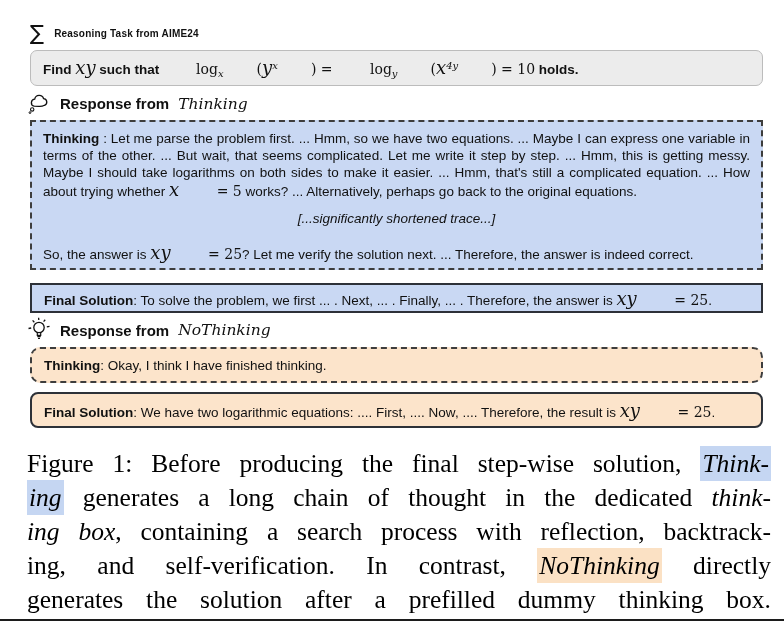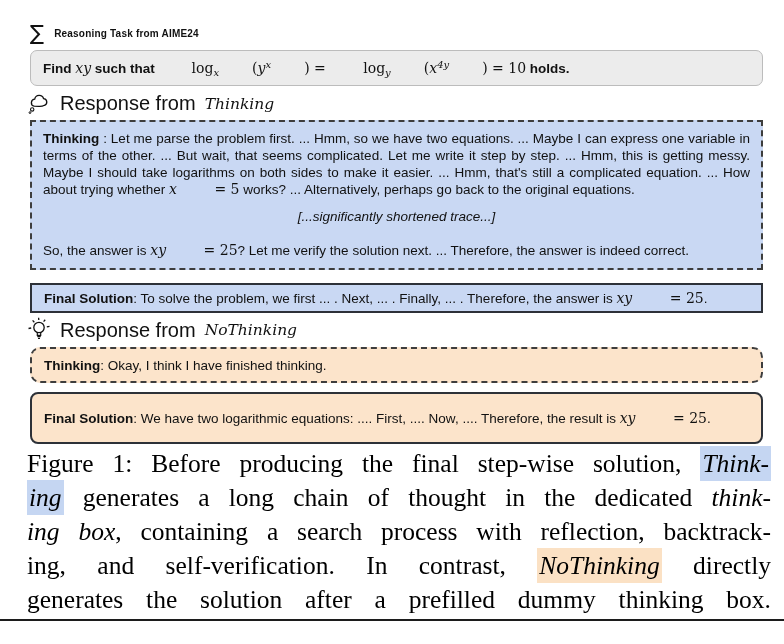--- a/index.html
+++ b/index.html
@@ -13,41 +13,41 @@
 
   
   .box{position:absolute;left:30px;width:733px;box-sizing:border-box;}
 
   #problem-box{top:50px;height:36px;background:#ececec;border:1.5px solid #bcbcbc;border-radius:7px;
                display:flex;align-items:center;padding:0 12px;font-size:13.5px;font-weight:700;}
 
   .resp{position:absolute;left:27px;display:flex;align-items:center;gap:9px;}
   #resp-thinking{top:92px;}
   #resp-nothinking{top:317px;}
-  .resp-txt{font-size:20px;font-weight:400;}
+  .resp-txt{font-size:15px;font-weight:700;}
   .model{font-family:"DejaVu Serif",serif;font-style:italic;font-weight:400;font-size:15.5px;}
 
   #think-box{top:120px;height:150px;background:#c9d8f3;border:2.5px dashed #3d3d3d;border-radius:0;
              padding:8px 11px;font-size:13.5px;line-height:17px;}
   .just{text-align:justify;}
   .center-line{text-align:center;margin-top:10px;font-style:italic;}
   .tail-line{margin-top:17px;}
 
   #final-think{top:283px;height:30px;background:#c9d8f3;border:2.5px solid #2d3138;border-radius:0;
                display:flex;align-items:center;padding:0 12px;font-size:13.5px;}
 
   #nothink-box{top:347px;height:36px;background:#fce4cb;border:2.5px dashed #3d3d3d;border-radius:10px;
                display:flex;align-items:center;padding:16px 12px;font-size:13.5px;}
-  #final-nothink{top:392px;height:52px;background:#fce4cb;border:2.5px solid #2d3138;border-radius:8px;
+  #final-nothink{top:392px;height:36px;background:#fce4cb;border:2.5px solid #2d3138;border-radius:8px;
                  display:flex;align-items:center;padding:0 12px;font-size:13.5px;}
 
   b.lead{font-weight:700;}
 
   
-  .mi{font-family:"DejaVu Serif",serif;font-style:italic;font-weight:400;font-size:14px;}
+  .mi{font-family:"DejaVu Serif",serif;font-style:italic;font-weight:400;font-size:18px;}
   .mr{font-family:"DejaVu Serif",serif;font-style:normal;font-weight:400;font-size:14px;margin-left:33px;}
   sub.mi{font-size:10px;vertical-align:-3px;}
   sup.mi{font-size:10px;vertical-align:5px;}
 
   
   #caption{position:absolute;left:27px;top:447px;width:744px;
            font-family:"Liberation Serif","DejaVu Serif",serif;font-size:25.5px;line-height:34px;color:#000000;}
   .cap-line{text-align:justify;text-align-last:justify;white-space:nowrap;}
   .cap-line.last{text-align-last:justify;}
   .it{font-style:italic;}

